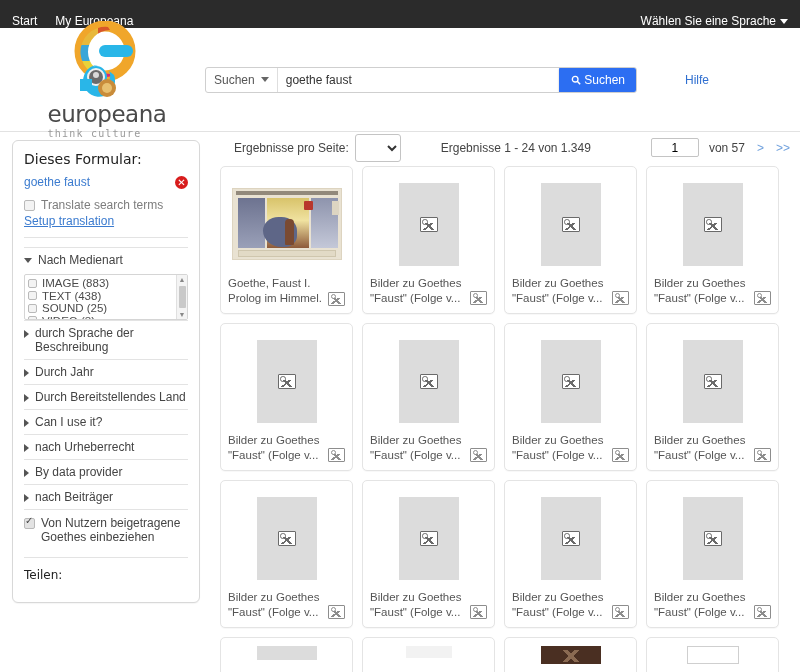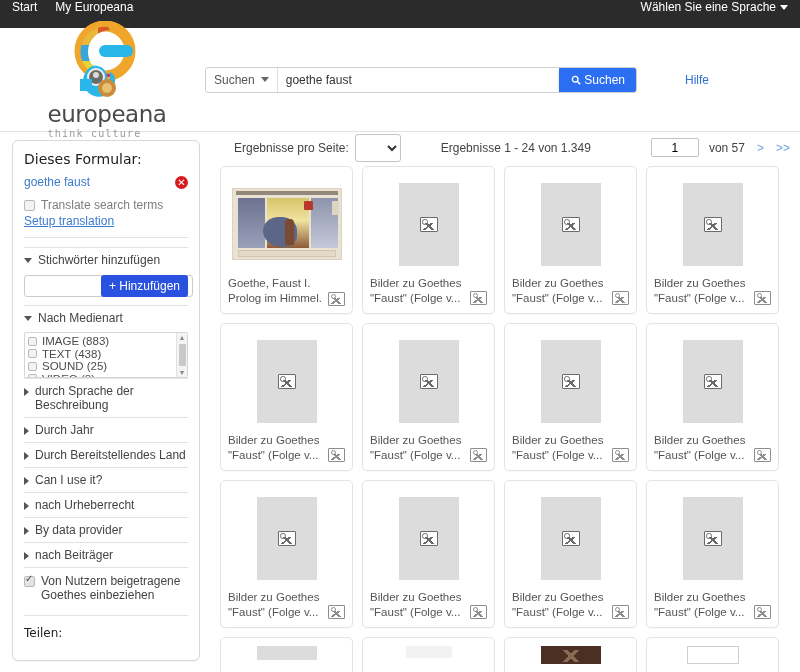--- a/index.html
+++ b/index.html
@@ -9,21 +9,21 @@
     font-family: "Liberation Sans", sans-serif;
     background:#ffffff;
     color:#333;
     overflow:hidden;
     font-size:12px;
   }
 
   
   .topbar {
     height:28px; background:#2b2b2b; color:#fff;
-    display:flex; align-items:flex-start; padding:0 12px;
+    display:flex; align-items:flex-end; padding:0 12px;
     font-size:12px;
   }
   .topbar .nav-left { display:flex; gap:18px; }
   .topbar a { color:#fff; text-decoration:none; }
   .topbar .spacer { flex:1; }
   .lang-sel { display:flex; align-items:center; gap:4px; cursor:pointer; }
   .caret-d { width:0;height:0;border-left:4px solid transparent;border-right:4px solid transparent;border-top:5px solid #fff; display:inline-block; }
 
   
   .header { height:104px; background:#fff; display:flex; align-items:center;
@@ -267,30 +267,20 @@
 
       <div class="cbrow">
         <span class="cb"></span>
         <span>Translate search terms</span>
       </div>
       <a class="link-blue" href="#">Setup translation</a>
 
       <div class="hr"></div>
 
 
-      <div class="facet-row">
-        <div class="facet-head">
-          <span class="tri-d"></span>
-          <span>Stichwörter hinzufügen</span>
-        </div>
-        <div class="addbox">
-          <input style="">
-          <button class="btn-add">+ Hinzufügen</button>
-        </div>
-      </div>
 
       <div class="facet-row" style="margin-top:8px;">
         <div class="facet-head">
           <span class="tri-d"></span>
           <span>Nach Medienart</span>
         </div>
         <div class="mediabox">
           <div class="media-list" id="media-list">
               <div class="media-item">
                 <span class="cb"></span>

